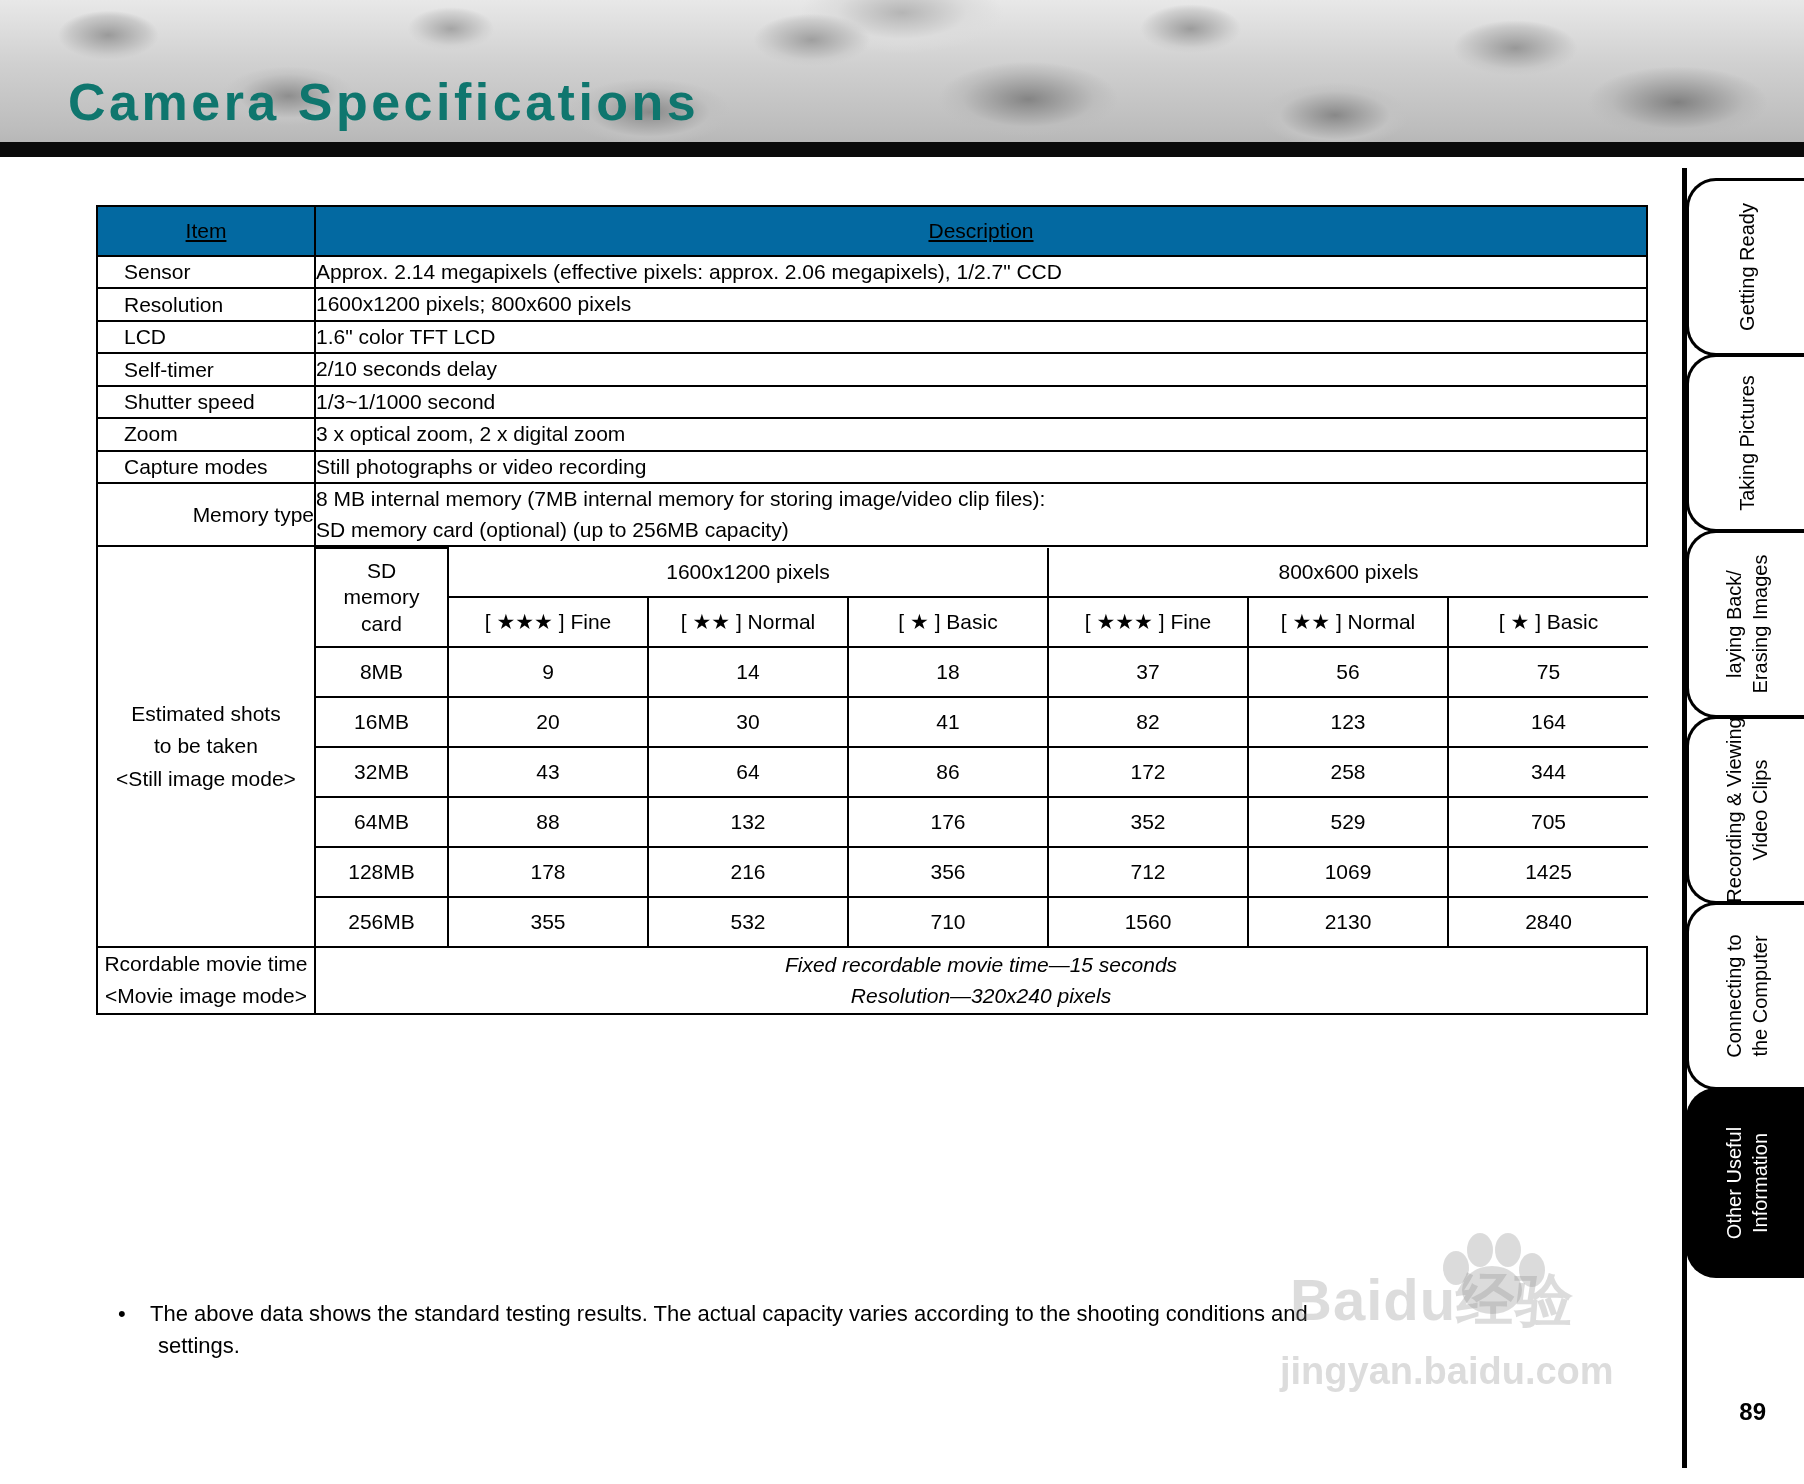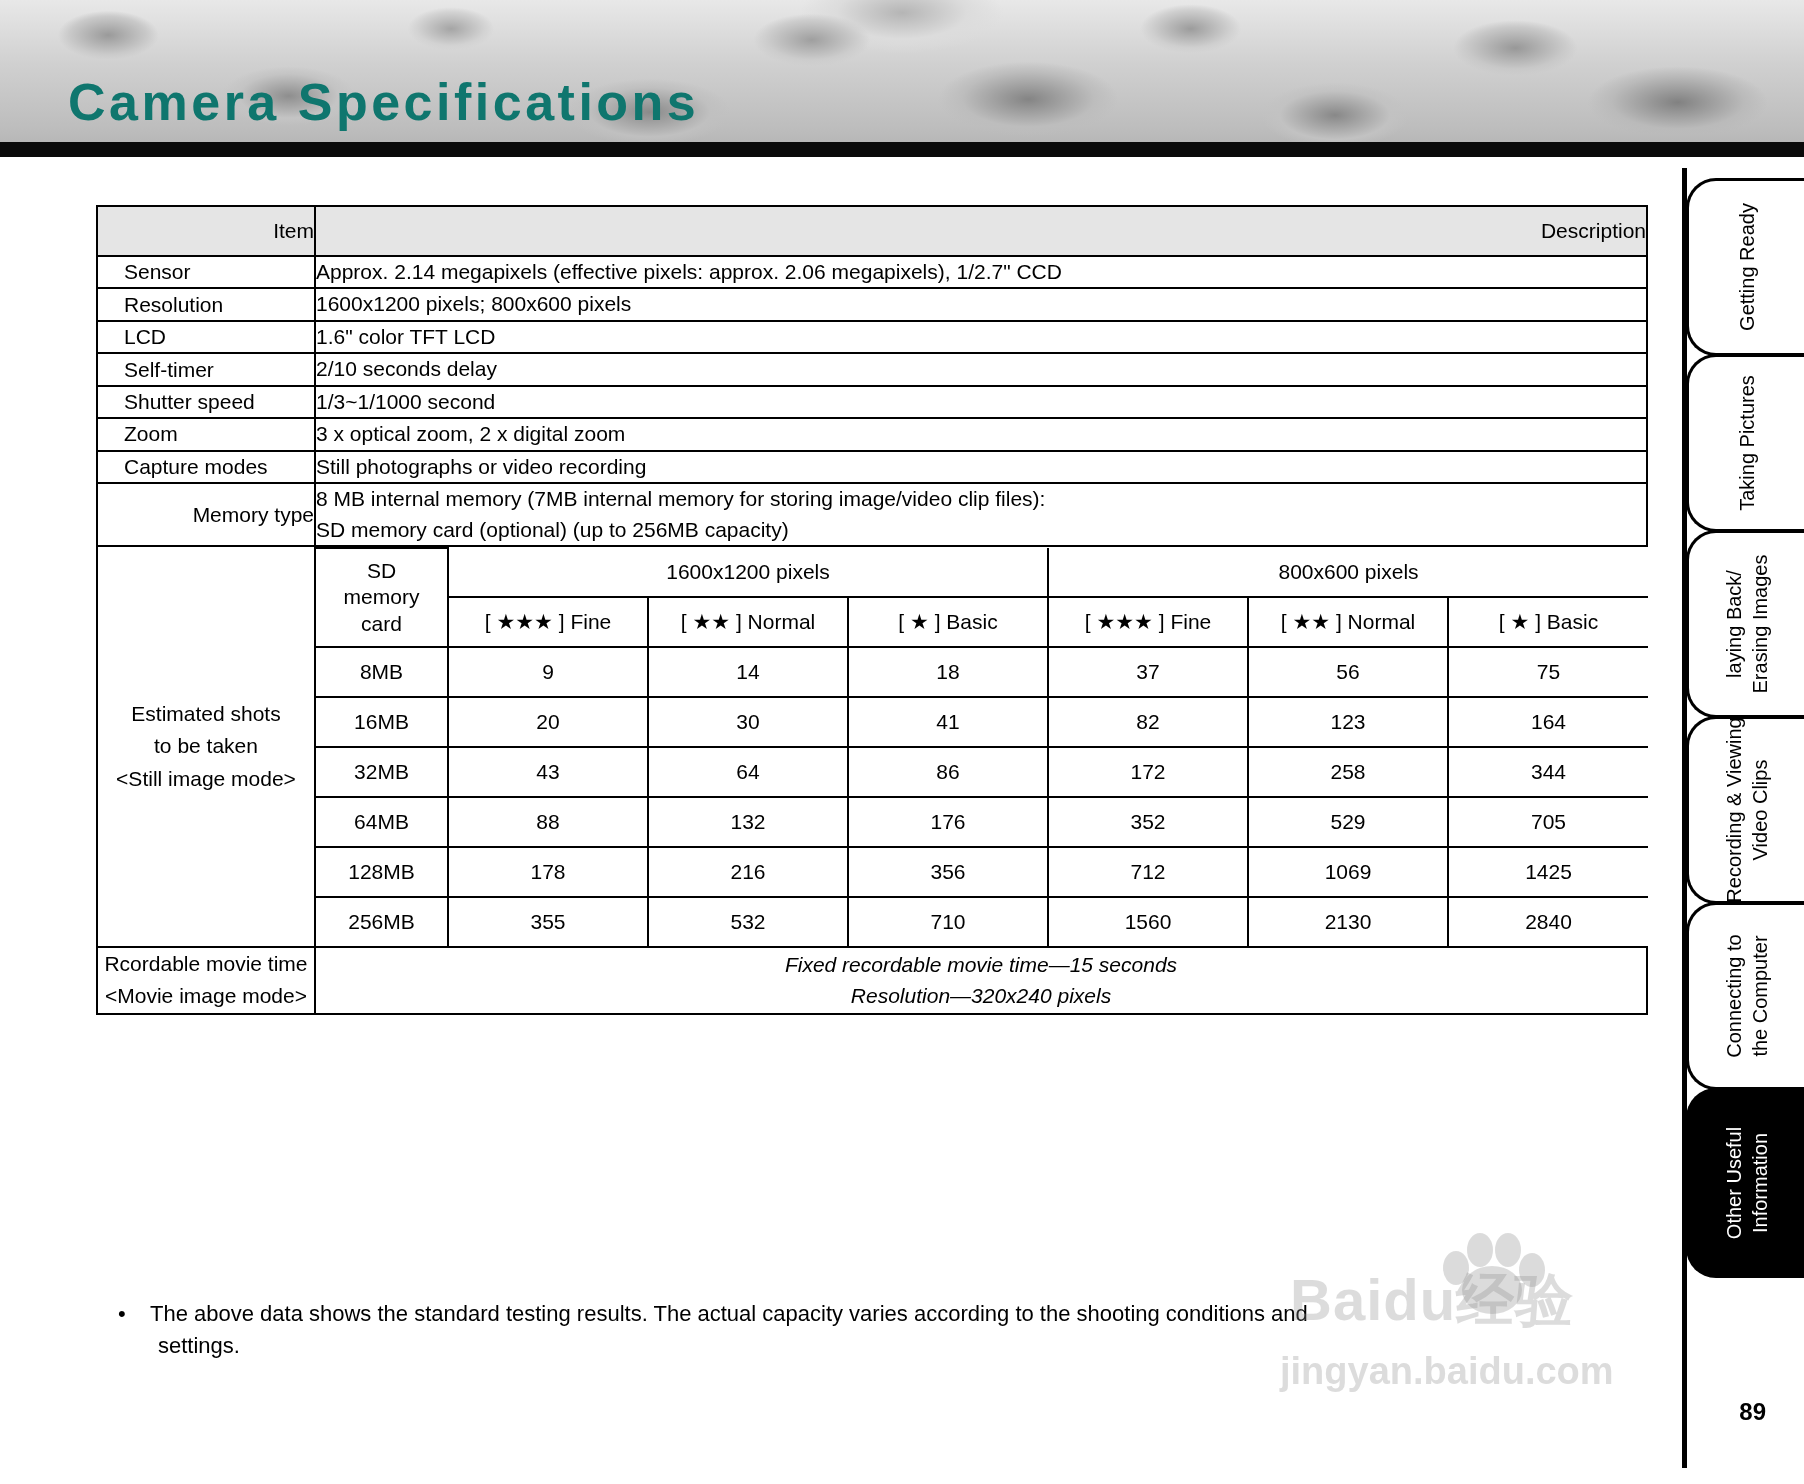--- a/index.html
+++ b/index.html
@@ -84,25 +84,26 @@
     table-layout: fixed;
   }
   table.spec td, table.spec th {
     border: 2px solid #000000;
     padding: 0;
     vertical-align: middle;
     font-size: 21px;
     font-weight: normal;
   }
   .hdr-cell {
-    background: #e5e5e5;
+    background: #0369a1;
     font-weight: bold;
     font-size: 24px;
-    text-align: right;
+    text-align: center;
     height: 48px;
+    text-decoration: underline;
   }
   .item-cell {
     text-align: right;
     padding: 10px 6px;
     font-size: 21px;
   }
   .item-cell.left {
     text-align: left;
     padding-left: 26px;
   }

